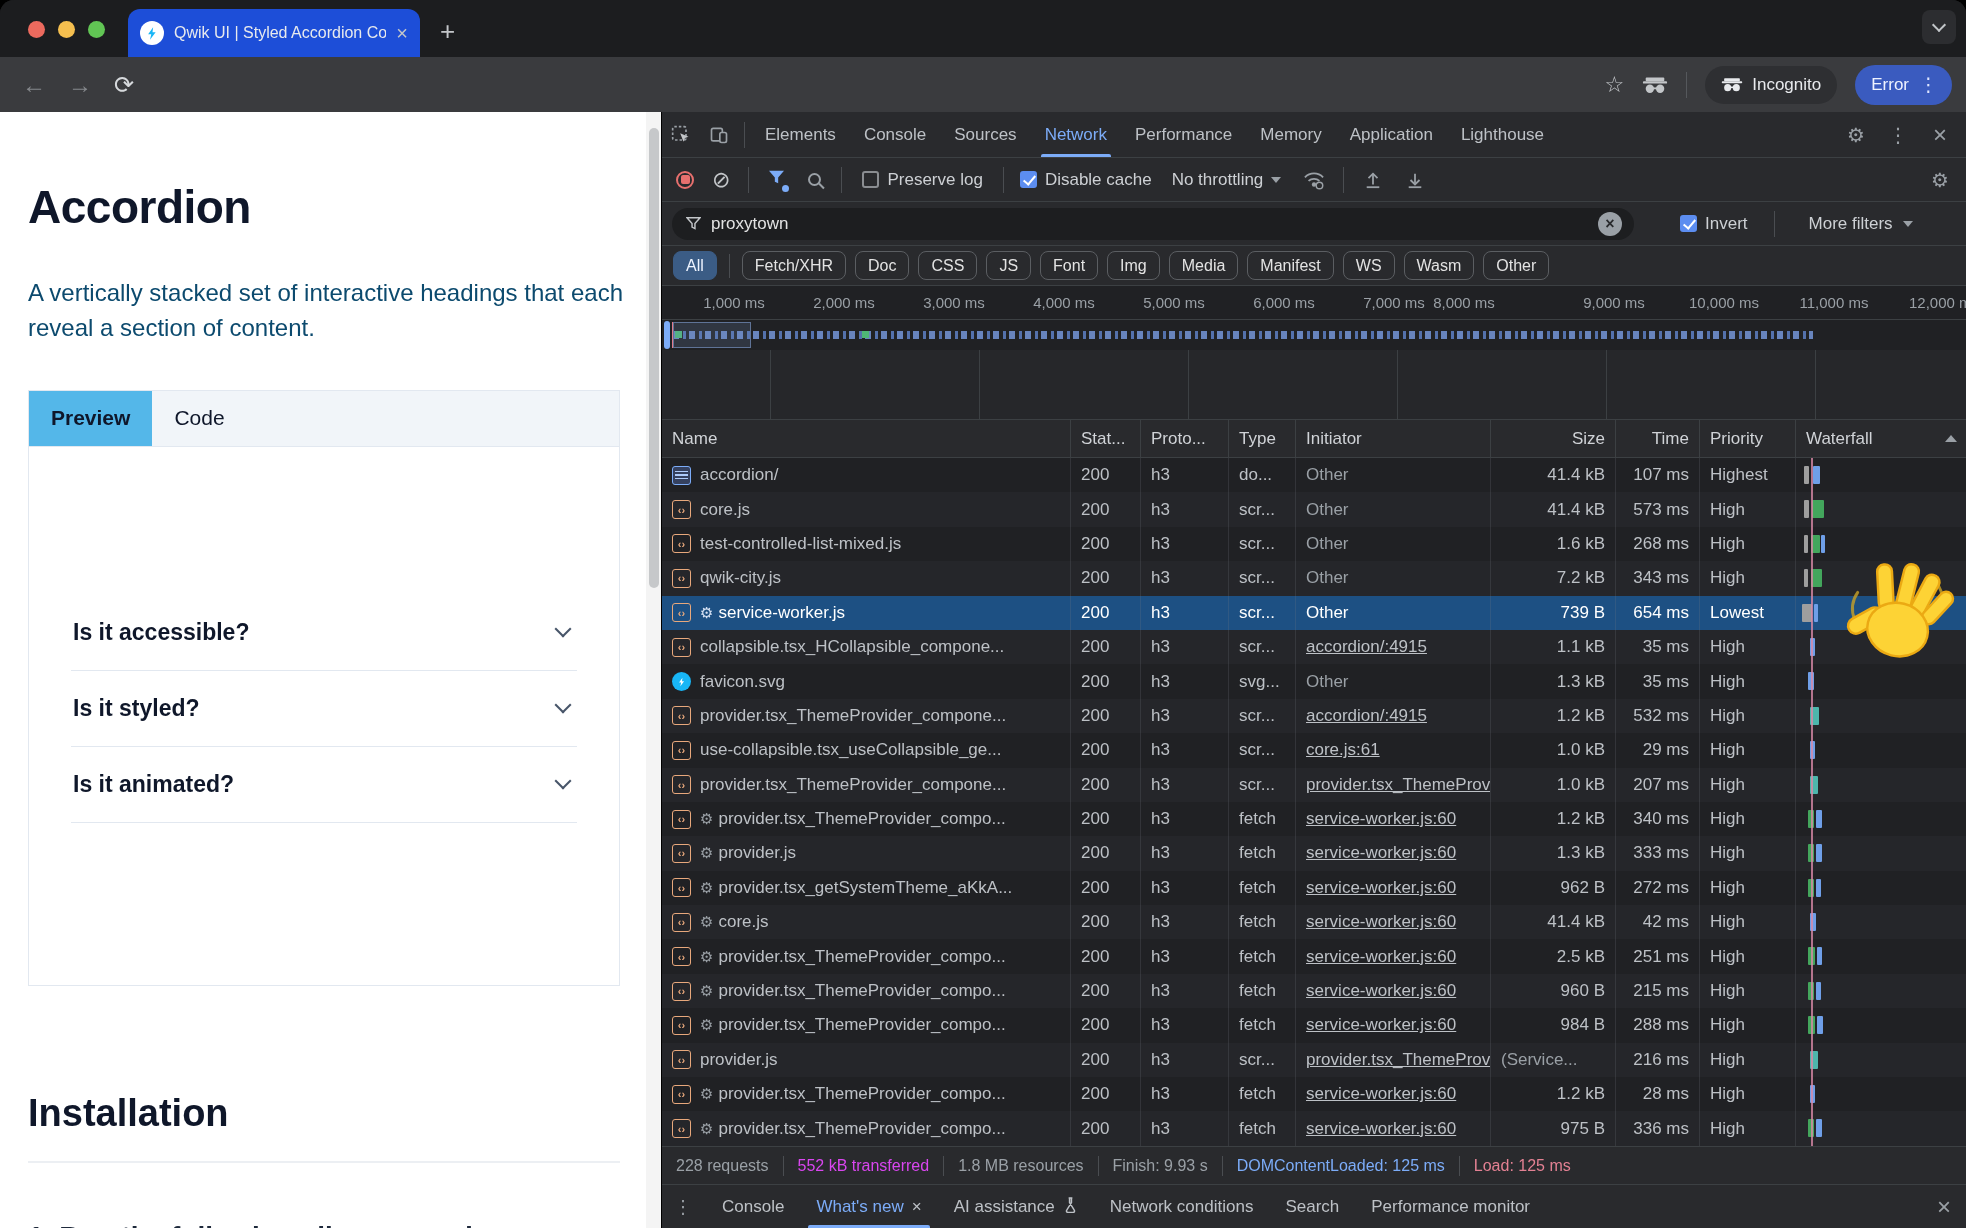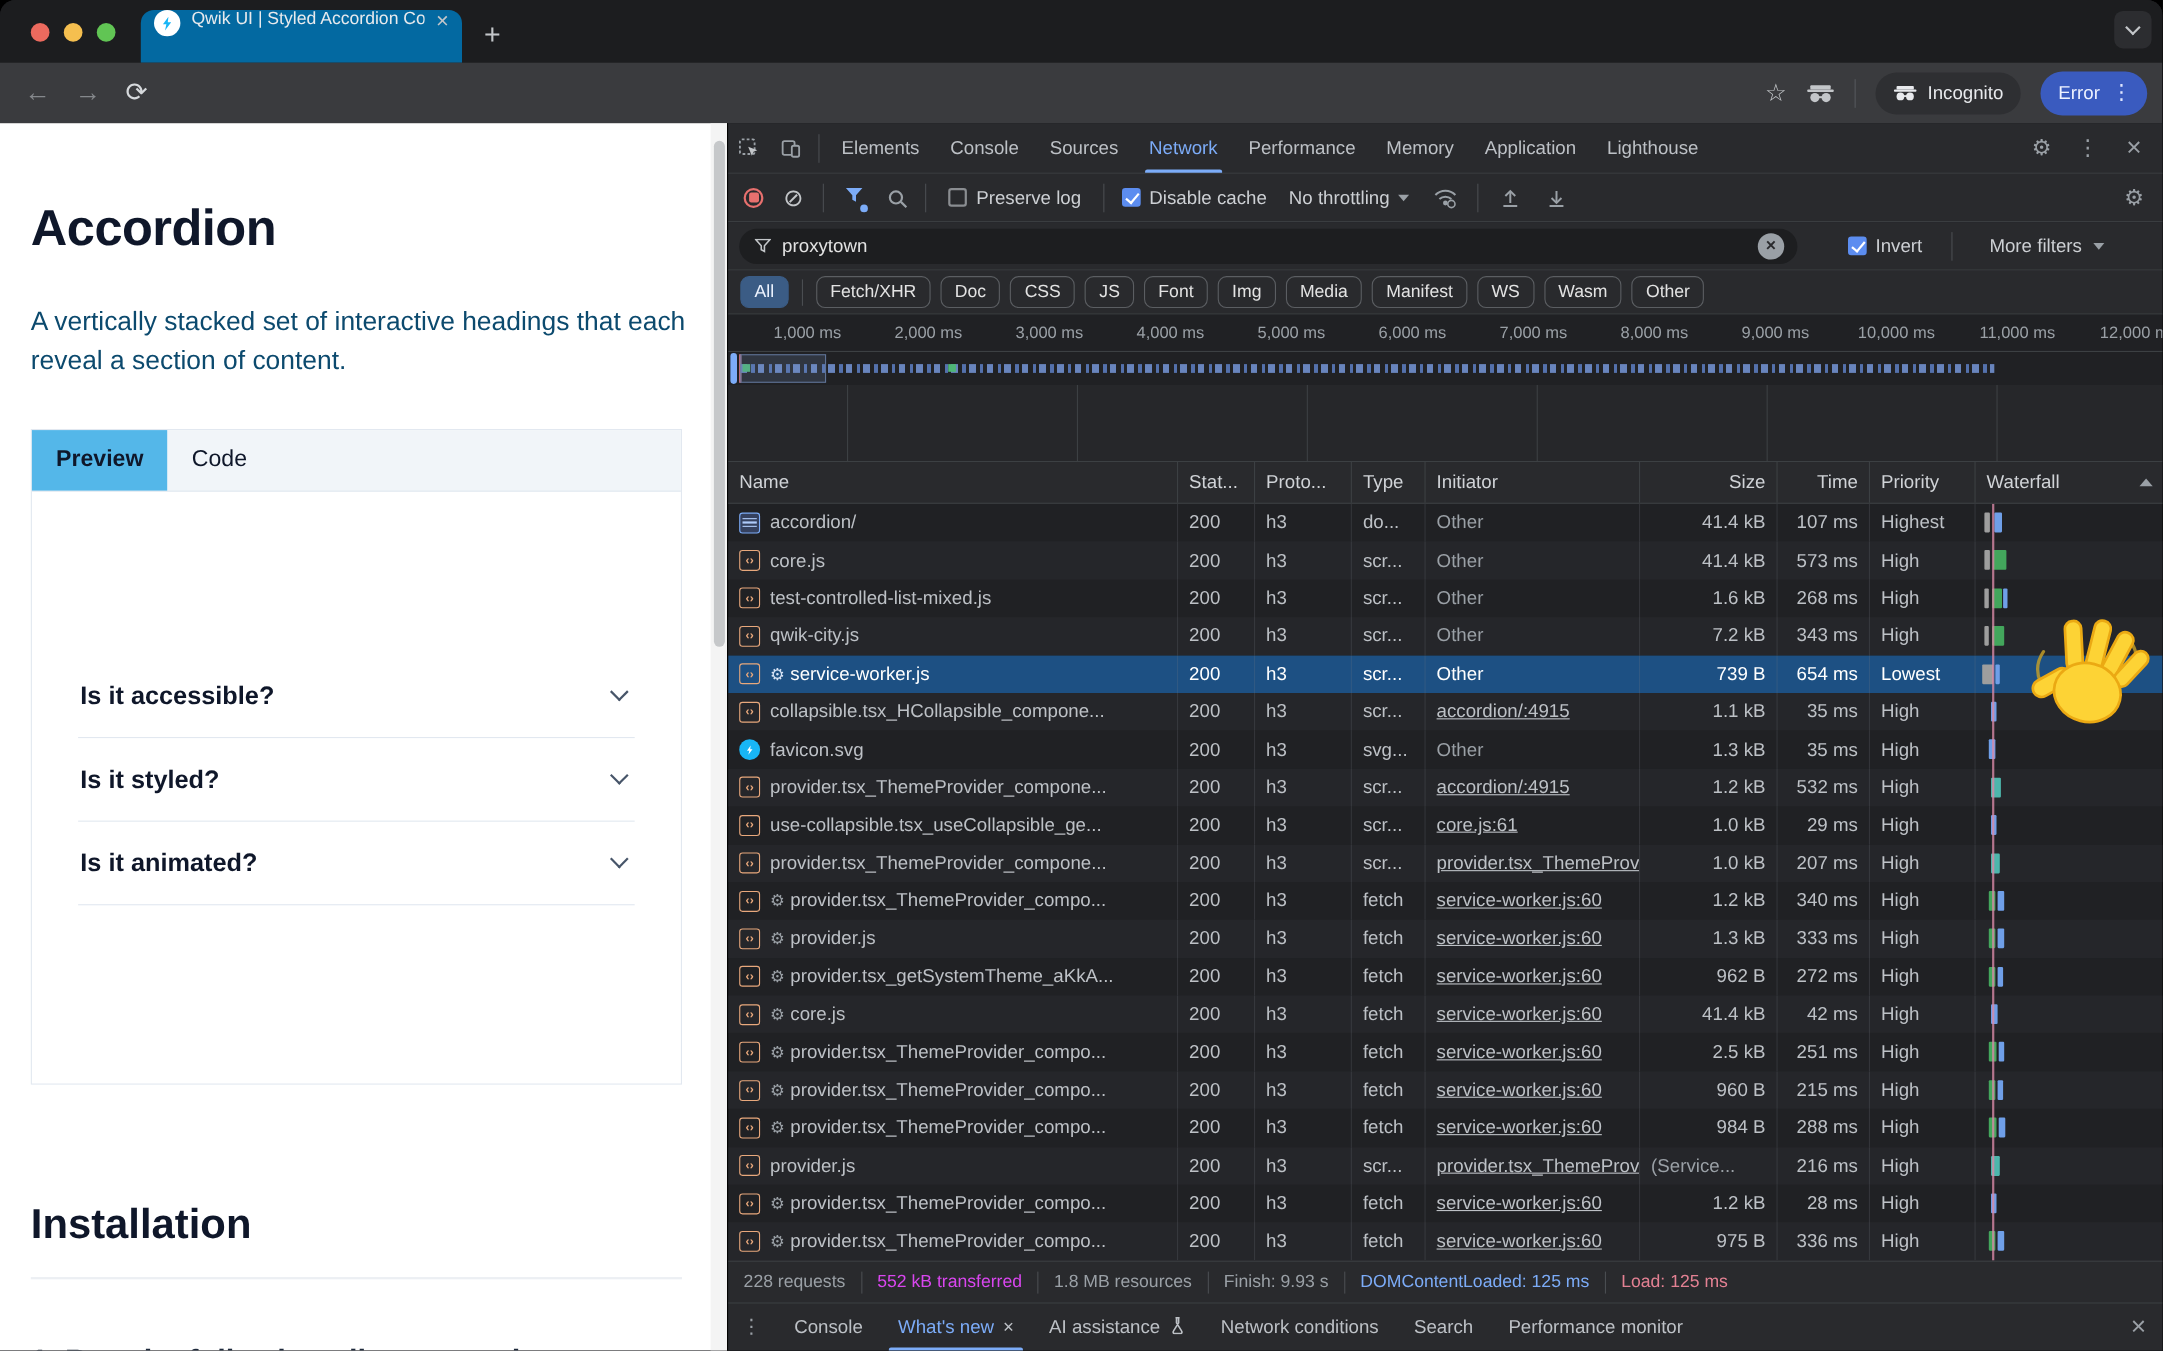--- a/index.html
+++ b/index.html
@@ -5,21 +5,21 @@
   * { margin:0; padding:0; box-sizing:border-box; }
   html,body { width:1966px; height:1228px; overflow:hidden; background:#000; }
   body { font-family:"Liberation Sans","DejaVu Sans",sans-serif; position:relative; }
   .window { position:absolute; inset:0; border-radius:14px 14px 0 0; overflow:hidden; background:#202124; }
 
   
   .tabstrip { position:absolute; left:0; top:0; width:100%; height:57px; background:#1c1d1f; }
   .traffic { position:absolute; top:21px; left:28px; display:flex; gap:13px; }
   .traffic span { width:17px; height:17px; border-radius:50%; display:block; }
   .t-red{background:#ec6a5e;} .t-yel{background:#f5bf4f;} .t-grn{background:#61c554;}
-  .tab { position:absolute; left:128px; top:9px; width:292px; height:48px; background:#0369a1; border-radius:12px 12px 0 0; display:flex; padding:0 12px; gap:10px; }
+  .tab { position:absolute; left:128px; top:9px; width:292px; height:48px; background:#1d4ed8; border-radius:12px 12px 0 0; display:flex; align-items:center; padding:0 12px; gap:10px; }
   .favicon { width:24px; height:24px; border-radius:50%; background:#fff; display:flex; align-items:center; justify-content:center; flex:0 0 auto; }
   .tab-title { color:#e8eaed; font-size:16px; white-space:nowrap; overflow:hidden; flex:1; }
   .tab-close { color:#c3c6c9; font-size:20px; line-height:1; flex:0 0 auto; }
   .newtab { position:absolute; left:440px; top:18px; color:#c3c6c9; font-size:26px; line-height:1; }
   .tabsearch { position:absolute; right:10px; top:10px; width:34px; height:34px; border-radius:8px; background:#2c2d30; display:flex; align-items:center; justify-content:center; }
   .chev { width:10px; height:10px; border-right:2px solid #c3c6c9; border-bottom:2px solid #c3c6c9; transform:rotate(45deg); margin-top:-4px; }
 
   .toolbar { position:absolute; left:0; top:57px; width:100%; height:55px; background:#3a3b3e; display:flex; align-items:center; }
   .nav-ic { font-size:24px; margin-left:22px; color:#85888c; }
   .nav-ic.lit { color:#d6d9dc; }
@@ -374,21 +374,21 @@
 
       <div class="dt-row timeline">
         <div class="ruler" id="ruler">
             <span class="tick-label" style="left: 72px;">1,000 ms</span>
             <span class="tick-label" style="left: 182px;">2,000 ms</span>
             <span class="tick-label" style="left: 292px;">3,000 ms</span>
             <span class="tick-label" style="left: 402px;">4,000 ms</span>
             <span class="tick-label" style="left: 512px;">5,000 ms</span>
             <span class="tick-label" style="left: 622px;">6,000 ms</span>
             <span class="tick-label" style="left: 732px;">7,000 ms</span>
-            <span class="tick-label" style="left: 842px;">8,000 ms</span>
+            <span class="tick-label" style="left: 802px;">8,000 ms</span>
             <span class="tick-label" style="left: 952px;">9,000 ms</span>
             <span class="tick-label" style="left: 1062px;">10,000 ms</span>
             <span class="tick-label" style="left: 1172px;">11,000 ms</span>
             <span class="tick-label" style="left: 1282px;">12,000 ms</span>
           </div>
         <div class="band">
           <div class="band-redline"></div>
           <div class="band-dashes"></div>
           <span class="gsq" style="left:13px;"></span>
           <span class="gsq" style="left:200px;"></span>

